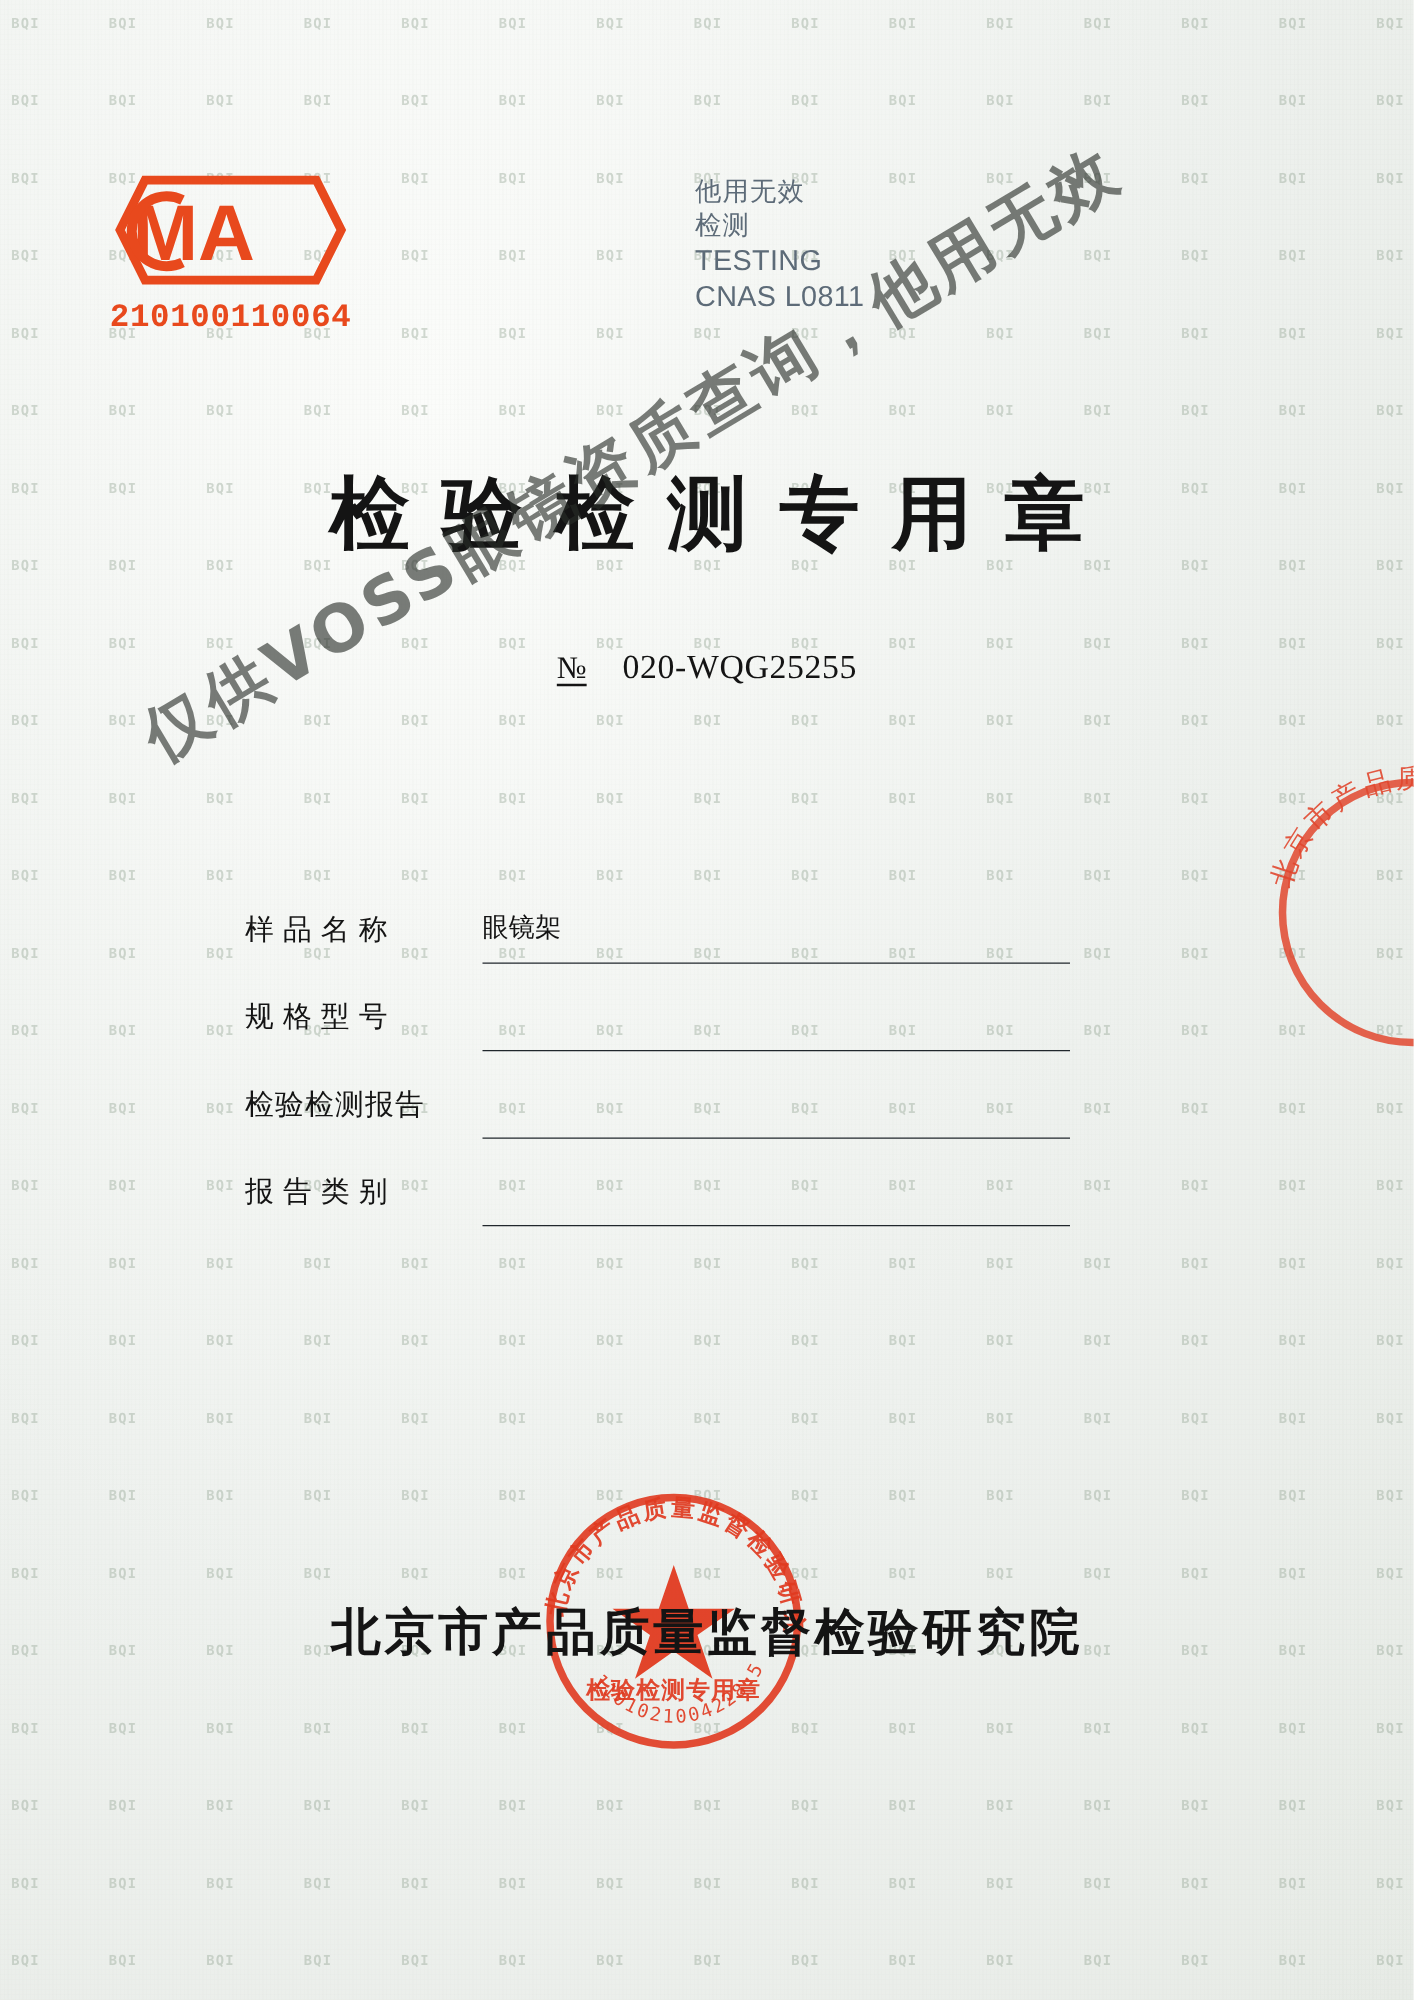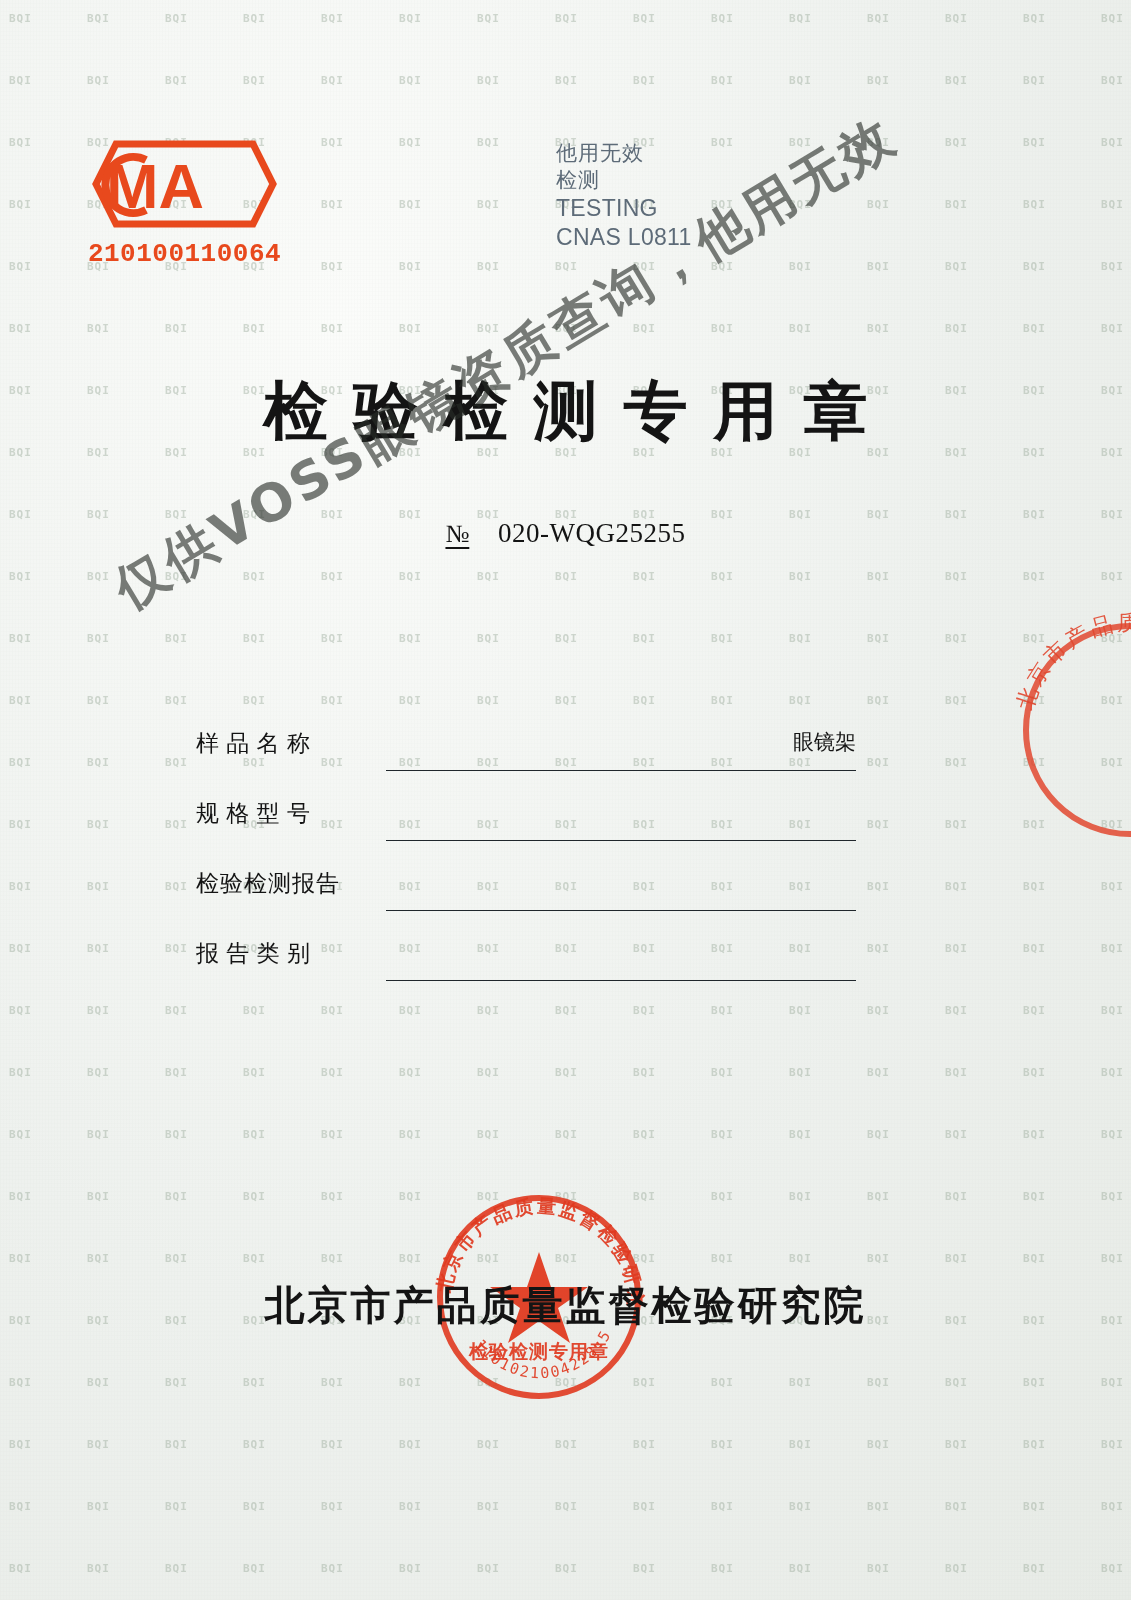--- a/index.html
+++ b/index.html
@@ -141,21 +141,21 @@
     color: #141414;
     display: flex;
     justify-content: space-between;
   }
   .field-label.tight { letter-spacing: 0; display: block; }
   .field-value {
     position: absolute;
     left: 190px;
     right: 0;
     top: 12px;
-    text-align: right;
+    text-align: left;
     font-family: "DejaVu Sans", sans-serif;
     font-size: 21px;
     color: #141414;
   }
   .field-line {
     position: absolute;
     left: 190px;
     right: 0;
     top: 54px;
     border-bottom: 1.6px solid #20272c;

